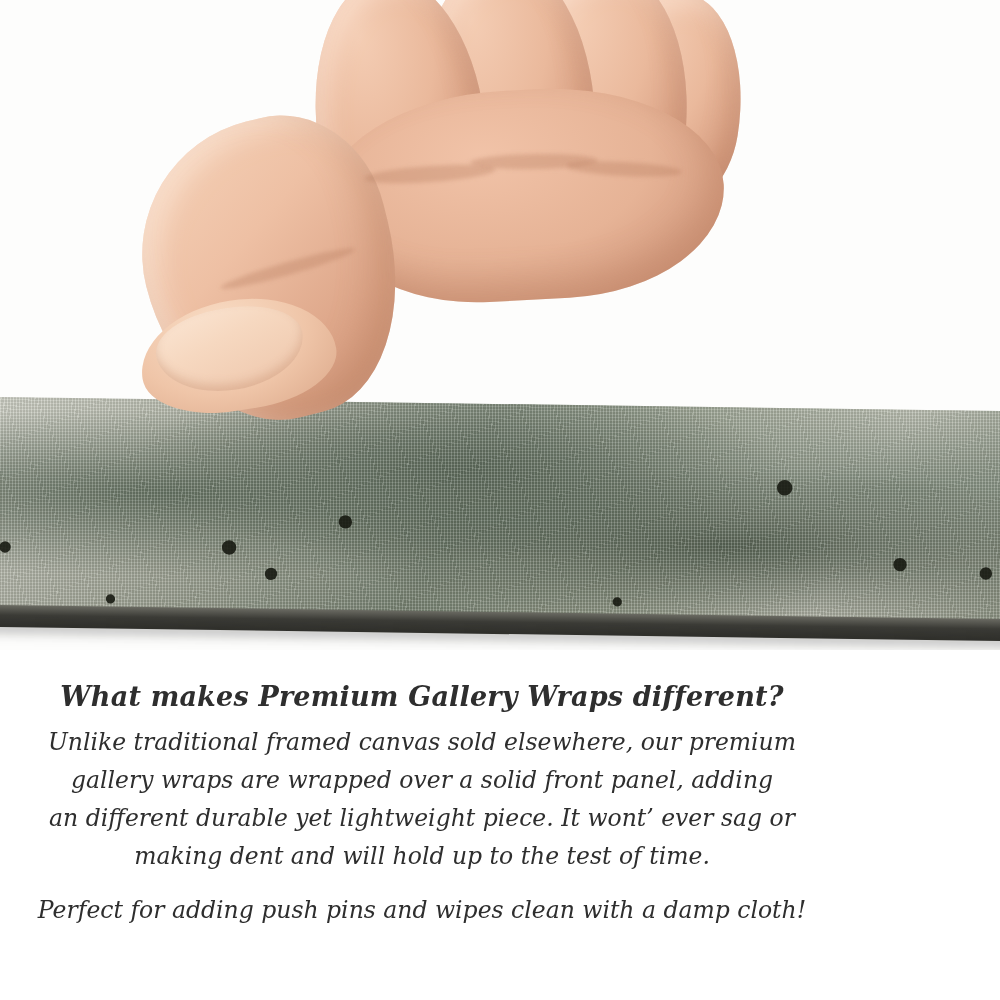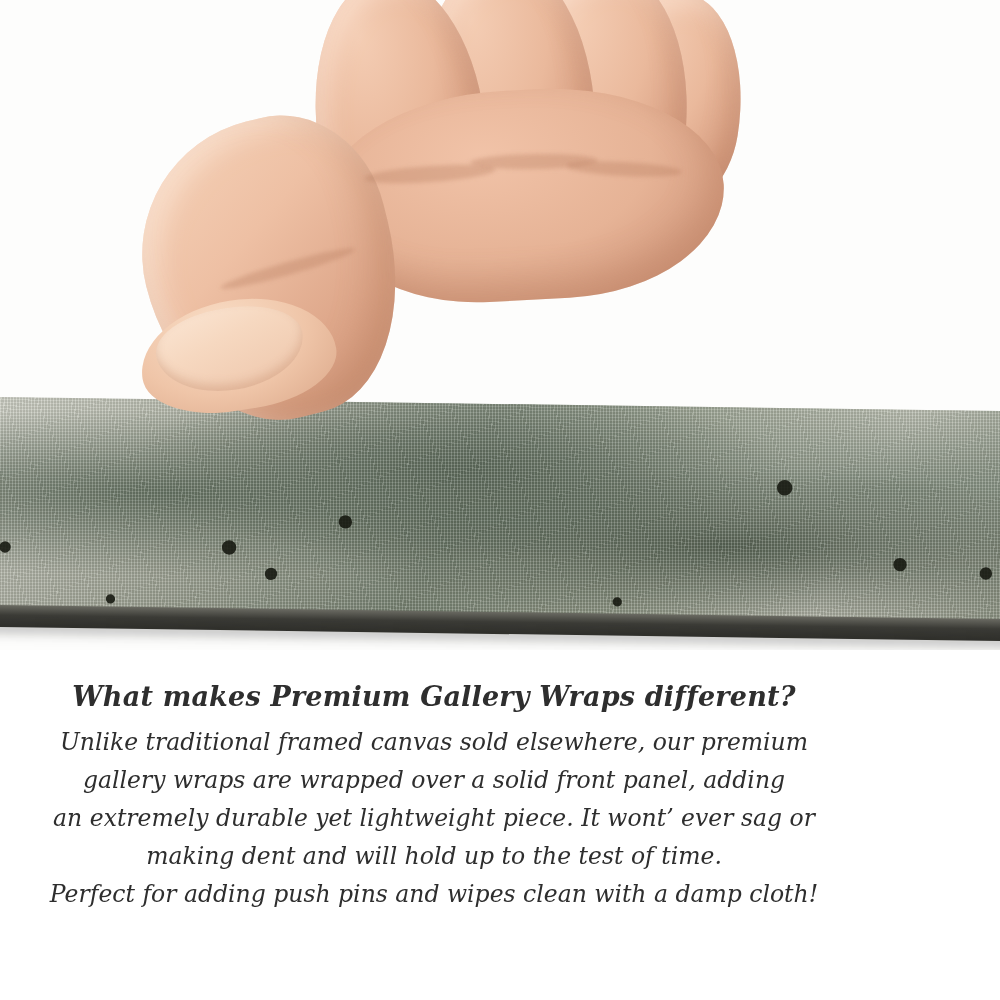--- a/index.html
+++ b/index.html
@@ -142,21 +142,21 @@
     width: 1040px;
     height: 16px;
     background: linear-gradient(180deg, rgba(60,60,55,0.40) 0%, rgba(255,255,255,0) 100%);
     transform: rotate(0.8deg);
     filter: blur(4px);
   }
 
   
   .caption {
     position: absolute;
-    left: 12px;
+    left: 0;
     top: 680px;
     width: 844px;
     text-align: center;
     color: #2e2e2e;
     font-family: "DejaVu Serif", serif;
     font-style: italic;
   }
   .caption-title {
     font-size: 27px;
     font-weight: bold;
@@ -164,21 +164,21 @@
     margin: 0 0 9px 0;
     line-height: 1.25;
   }
   .caption-line {
     font-size: 23.5px;
     line-height: 1.62;
     margin: 0;
     padding: 0 31px;
   }
   .caption-line.last {
-    margin-top: 0;
+    margin-top: 16px;
   }
 </style>
 </head>
 <body>
 
 <div id="page">
 
   <div class="photo-area">
 
     <div class="hand">
@@ -209,18 +209,18 @@
     </div>
     <div class="slab-edge"></div>
     <div class="slab-shadow"></div>
 
   </div>
 
   <div class="caption">
     <p class="caption-title">What makes Premium Gallery Wraps different?</p>
     <p class="caption-line">Unlike traditional framed canvas sold elsewhere, our premium</p>
     <p class="caption-line">gallery wraps are wrapped over a solid front panel, adding</p>
-    <p class="caption-line">an extremely durable yet lightweight piece. It wont’ ever sag or</p>
+    <p class="caption-line">an different durable yet lightweight piece. It wont’ ever sag or</p>
     <p class="caption-line">making dent and will hold up to the test of time.</p>
     <p class="caption-line last">Perfect for adding push pins and wipes clean with a damp cloth!</p>
   </div>
 
 </div>
 
 </body></html>

